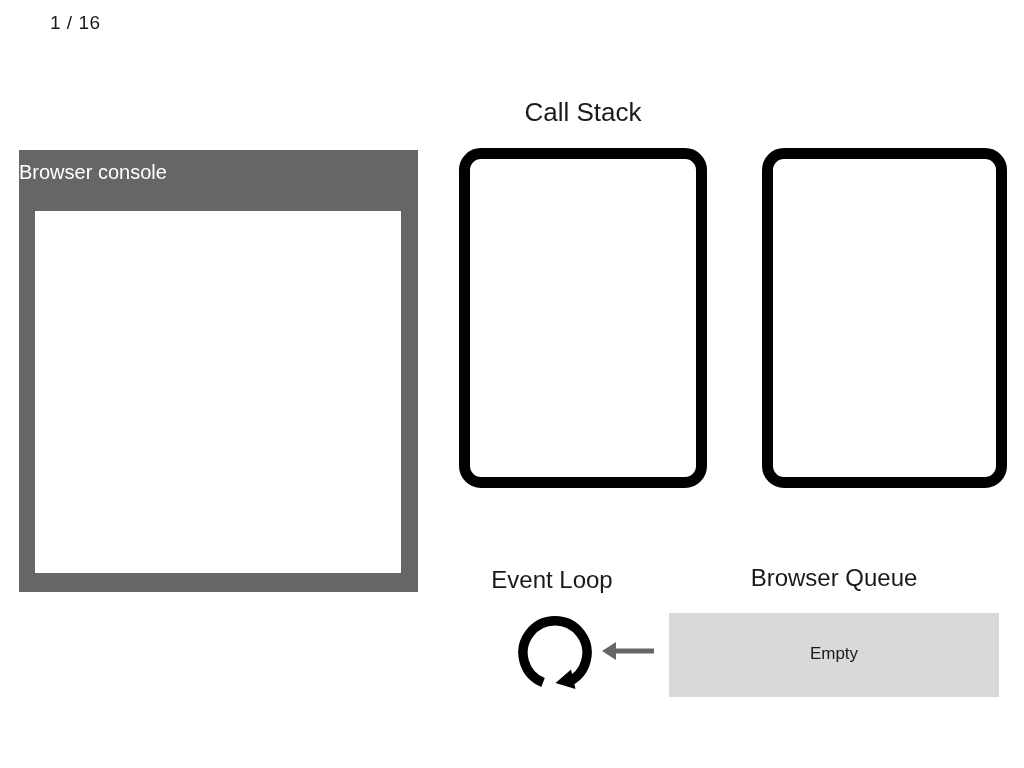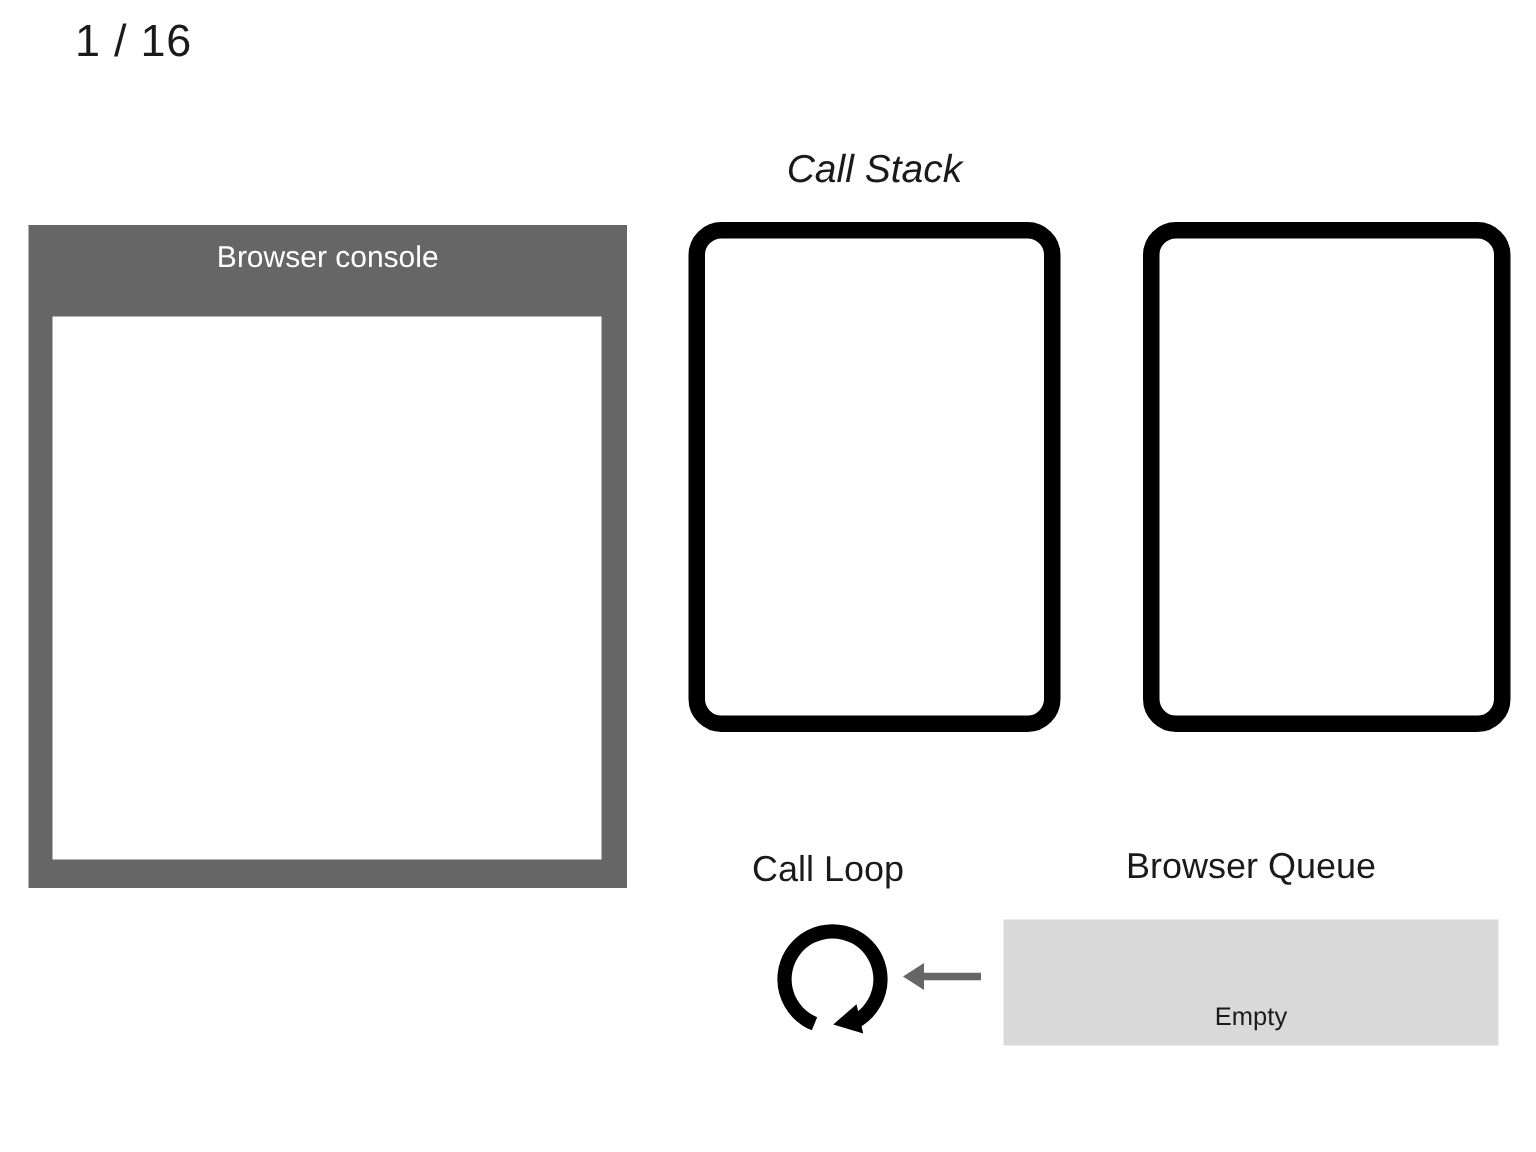--- a/index.html
+++ b/index.html
@@ -18,21 +18,21 @@
   .stage {
     position: absolute;
     inset: 0;
   }
 
   
   .slide-counter {
     position: absolute;
     left: 50px;
     top: 13px;
-    font-size: 30px;
+    font-size: 19px;
     line-height: 1;
     color: #1a1a1a;
     letter-spacing: 0.5px;
     white-space: nowrap;
   }
 
   
   .console-panel {
     position: absolute;
     left: 19px;
@@ -40,21 +40,20 @@
     width: 399px;
     height: 442px;
     background: #666666;
     box-sizing: border-box;
   }
   .console-title {
     position: absolute;
     left: 0;
     right: 0;
     top: 12px;
-    text-align: center;
     font-size: 20px;
     line-height: 1;
     color: #ffffff;
     white-space: nowrap;
   }
   .console-screen {
     position: absolute;
     left: 16px;
     top: 61px;
     width: 366px;
@@ -78,21 +77,20 @@
     text-align: center;
     font-size: 26px;
     line-height: 1;
     color: #1a1a1a;
     white-space: nowrap;
   }
   .heading-callstack {
     left: 459px;
     width: 248px;
     top: 99px;
-    font-style: italic;
   }
   .heading-webapis {
     left: 762px;
     width: 245px;
     top: 99px;
   }
   .heading-eventloop {
     left: 452px;
     width: 200px;
     top: 568px;
@@ -166,21 +164,20 @@
   .queue-empty {
     position: absolute;
     left: 0;
     right: 0;
     top: 32px;
     text-align: center;
     font-size: 17px;
     line-height: 1;
     color: #1a1a1a;
     white-space: nowrap;
-    margin-top: 24px;
   }
 </style>
 </head>
 <body>
 
 <div class="stage">
 
   <div class="slide-counter">1 / 16</div>
 
   <div class="console-panel">
@@ -192,21 +189,21 @@
 
   <div class="heading heading-callstack">Call Stack</div>
   <div class="device-box box-callstack">
     <ul class="box-items"></ul>
   </div>
 
   <div class="device-box box-webapis">
     <ul class="box-items"></ul>
   </div>
 
-  <div class="heading heading-eventloop">Call Loop</div>
+  <div class="heading heading-eventloop">Event Loop</div>
   <div class="event-loop-icon">
     <svg viewBox="0 0 80 80" width="80" height="80" aria-hidden="true">
       <path d="M 52 69.5 A 32 32 0 1 0 28 69.5" fill="none" stroke="#000000" stroke-width="9.5" stroke-linecap="butt"></path>
       <polygon points="60.5,76 40.5,70 56,56.5" fill="#000000"></polygon>
     </svg>
   </div>
 
   <div class="queue-arrow">
     <svg viewBox="0 0 54 26" width="54" height="26" aria-hidden="true">
       <path d="M 54 10.5 L 16 10.5 L 16 4 L 2 13 L 16 22 L 16 15.5 L 54 15.5 Z" fill="#666666"></path>

